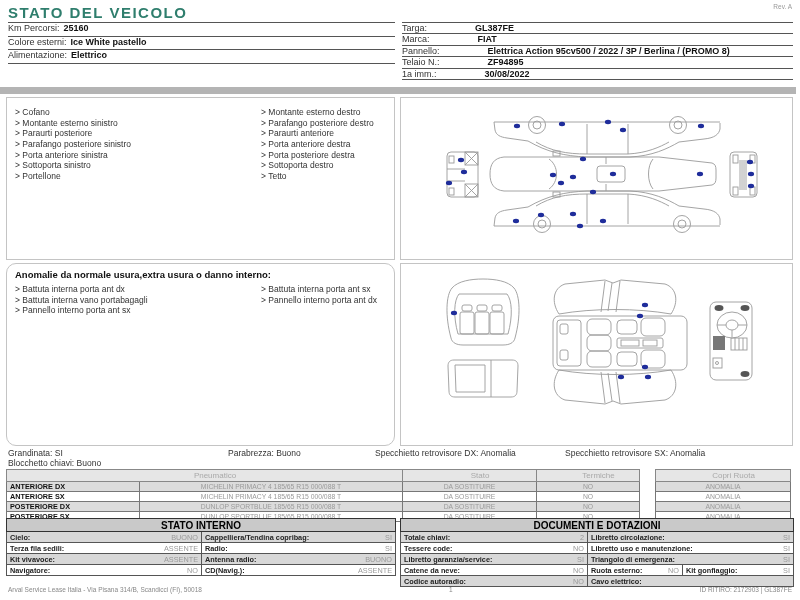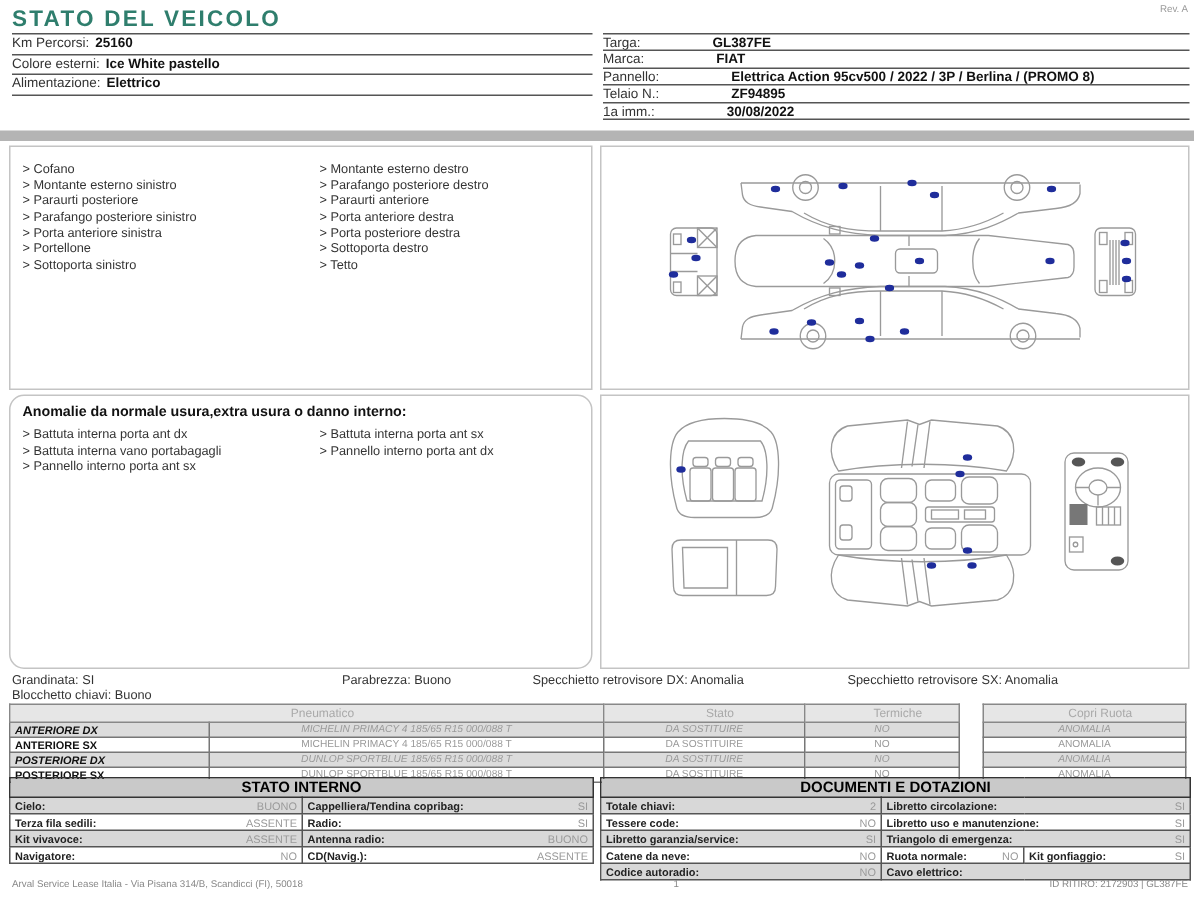--- a/index.html
+++ b/index.html
@@ -17,21 +17,21 @@
   .hdr-row .lbl{color:#333;margin-right:4px;white-space:nowrap;}
   .hdr-row .val{font-weight:bold;color:#111;white-space:nowrap;}
   .divider{position:absolute;left:0;top:87px;width:796px;height:7px;background:#b4b4b4;}
   
   .panel{position:absolute;border:1px solid #c4c4c4;background:#fff;box-sizing:border-box;}
   .p-ext-l{left:6px;top:97px;width:389px;height:163px;padding:5px 0 0 8px;}
   .p-ext-r{left:400px;top:97px;width:393px;height:163px;}
   .p-int-l{left:6px;top:263px;width:389px;height:183px;padding:5px 0 0 8px;border-radius:10px;}
   .p-int-r{left:400px;top:263px;width:393px;height:183px;}
   .p-title{font-size:9.5px;font-weight:bold;color:#111;}
-  .cols{display:flex;margin-top:4px;}
+  .cols{display:flex;margin-top:4px;gap:48px;}
   .cols ul{list-style:none;margin:0;padding:0;font-size:8.5px;color:#333;line-height:1.25;}
   .cols ul.c1{width:198px;}
   .cols li{padding-left:0;}
   .cols li::before{content:"> ";}
   .p-int-l .cols li{max-width:152px;}
   .p-ext-l .cols li{max-width:188px;}
   svg{display:block;}
   
   .summary{position:absolute;left:8px;top:448px;width:786px;font-size:8.5px;color:#333;}
   .summary .s-item{position:absolute;white-space:nowrap;}
@@ -40,21 +40,21 @@
   table{border-collapse:collapse;table-layout:fixed;}
   td{padding:0 3px;overflow:hidden;white-space:nowrap;}
   .tires{position:absolute;left:6px;top:469px;width:784px;}
   .tires td{border:1px solid #777;font-size:6.8px;}
   .tires td.sp{border:none;background:#fff;}
   .tires tr{height:9px;}
   .tires tr.th-row{height:12px;}
   .tires td.th{background:#e6e6e6;color:#a9a9a9;text-align:center;font-size:8px;border:1px solid #888;padding-left:24px;}
   .tires td.pos{font-weight:bold;color:#111;font-size:7.3px;}
   .tires td.c{text-align:center;color:#9a9a9a;}
-  .tires tr.stripe td{background:#dcdcdc;font-style:italic;}
+  .tires tr.stripe td{background:#dcdcdc;}
   .tires tr.stripe td.sp{background:#fff;}
   .box-table{position:absolute;top:518px;}
   .bt-left{left:6px;width:389px;}
   .bt-right{left:400px;width:393px;}
   .box-table table{width:100%;}
   .box-table td{border:1px solid #555;font-size:7.3px;height:10px;}
   .box-table td.hd{background:#c9c9c9;color:#000;font-weight:bold;text-align:center;font-size:10px;height:12px;border:1px solid #333;}
   .box-table tr.stripe td{background:#d8d8d8;}
   .pair{display:flex;justify-content:space-between;align-items:center;}
   .pair .lbl{font-weight:bold;color:#222;}
@@ -111,22 +111,22 @@
   <div class="divider"></div>
 
   <div class="panel p-ext-l">
     <div class="cols">
       <ul class="c1">
         <li>Cofano</li>
         <li>Montante esterno sinistro</li>
         <li>Paraurti posteriore</li>
         <li>Parafango posteriore sinistro</li>
         <li>Porta anteriore sinistra</li>
+        <li>Sottoporta sinistro</li>
         <li>Portellone</li>
-        <li>Sottoporta sinistro</li>
       </ul>
       <ul class="c2">
         <li>Montante esterno destro</li>
         <li>Parafango posteriore destro</li>
         <li>Paraurti anteriore</li>
         <li>Porta anteriore destra</li>
         <li>Porta posteriore destra</li>
         <li>Sottoporta destro</li>
         <li>Tetto</li>
       </ul>
@@ -319,21 +319,21 @@
 
   <div class="summary">
     <span class="s-item" style="left:0;">
       <span>Grandinata:</span>
       <span>SI</span>
     </span>
     <span class="s-item" style="left:220px;">
       <span>Parabrezza:</span>
       <span>Buono</span>
     </span>
-    <span class="s-item" style="left:347px;">
+    <span class="s-item" style="left:367px;">
       <span>Specchietto retrovisore DX:</span>
       <span>Anomalia</span>
     </span>
     <span class="s-item" style="left:557px;">
       <span>Specchietto retrovisore SX:</span>
       <span>Anomalia</span>
     </span>
     <span class="l2">
       <span>Blocchetto chiavi:</span>
       <span>Buono</span>
@@ -517,21 +517,21 @@
       </tr>
       <tr>
         <td>
               <div class="pair">
                 <span class="lbl">Catene da neve:</span>
                 <span class="val">NO</span>
               </div>
             </td>
         <td>
               <div class="pair">
-                <span class="lbl">Ruota normale:</span>
+                <span class="lbl">Ruota esterno:</span>
                 <span class="val">NO</span>
               </div>
             </td>
         <td>
               <div class="pair">
                 <span class="lbl">Kit gonfiaggio:</span>
                 <span class="val">SI</span>
               </div>
             </td>
       </tr>

